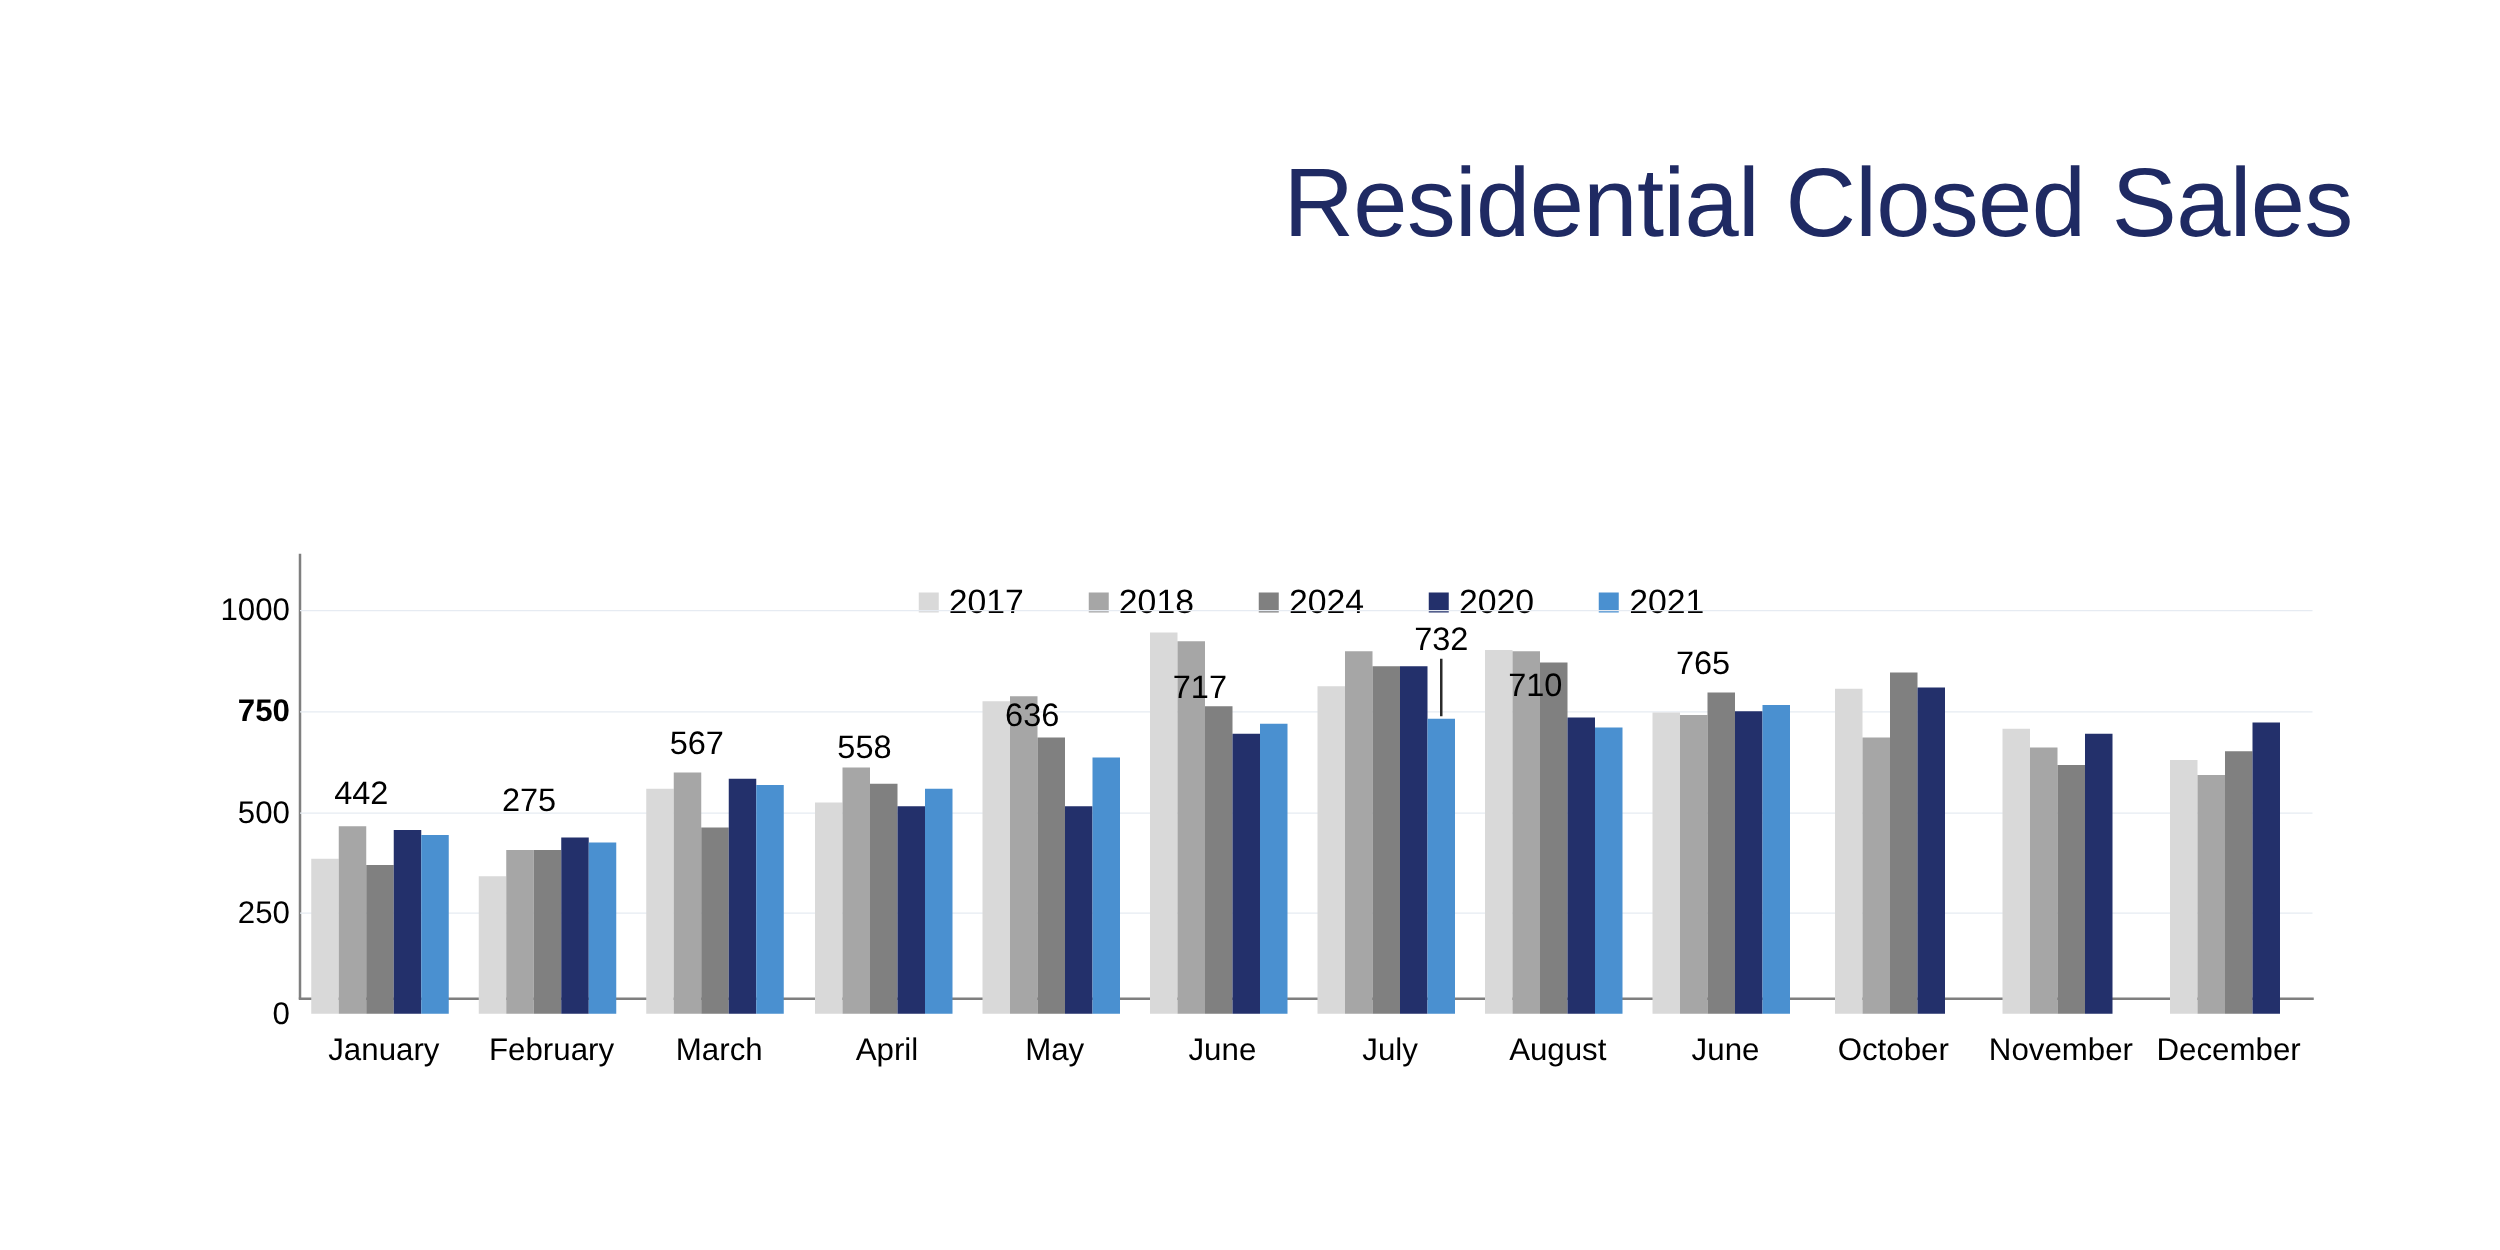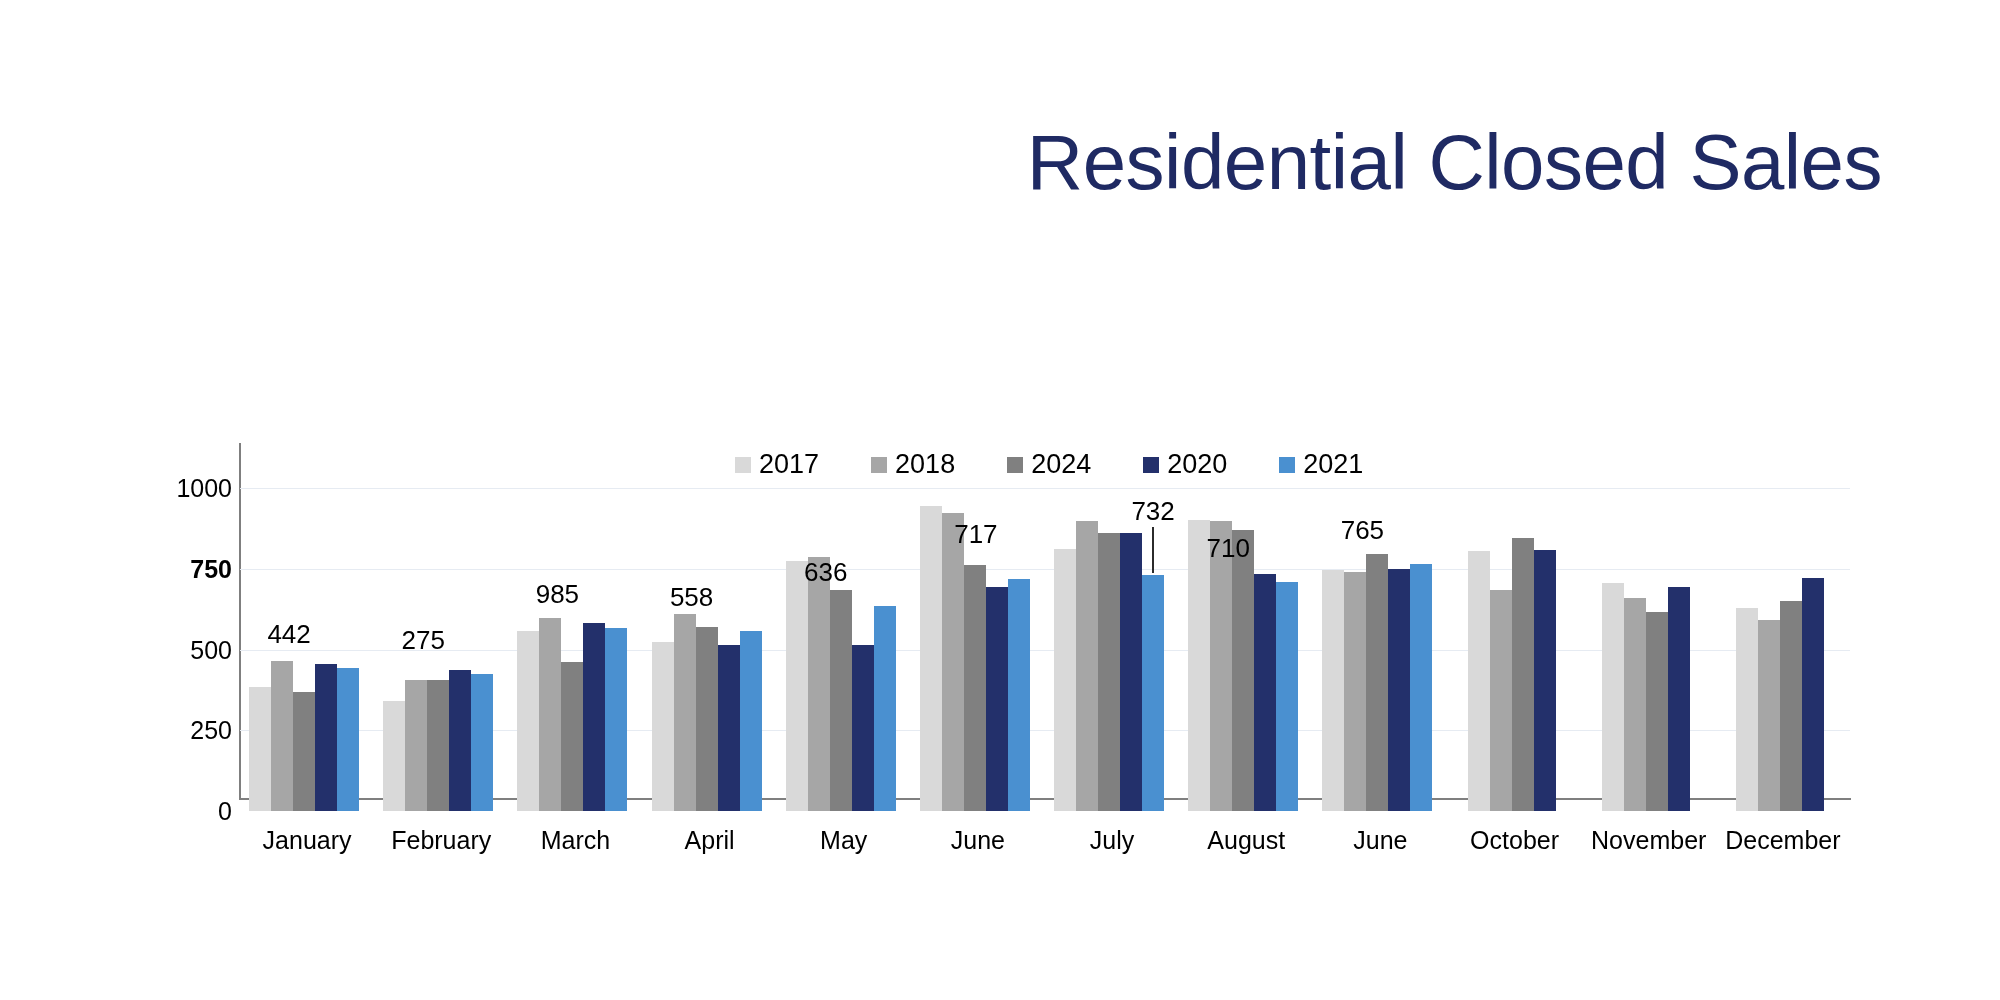--- a/index.html
+++ b/index.html
@@ -158,21 +158,21 @@
   .leader {
     position: absolute;
     width: 2px;
     background: #2b2b2b;
   }
 
   
   #legend {
     position: absolute;
     left: 735px;
-    top: 451px;
+    top: 468px;
     display: flex;
     align-items: flex-end;
     gap: 52px;
   }
   .legend-item {
     display: flex;
     align-items: center;
     gap: 8px;
   }
   .legend-swatch {
@@ -346,24 +346,24 @@
           <div class="bars" style="left: 20.0833px; width: 88px;">
             <div class="bar y2017" title="December 2017: 630" style="height: 203.49px; background: rgb(217, 217, 217);"></div>
             <div class="bar y2018" title="December 2018: 592" style="height: 191.216px; background: rgb(166, 166, 166);"></div>
             <div class="bar y2019" title="December 2019: 650" style="height: 209.95px; background: rgb(128, 128, 128);"></div>
             <div class="bar y2020" title="December 2020: 722" style="height: 233.206px; background: rgb(35, 48, 107);"></div>
           </div>
         </div>
         <div class="x-tick-label" style="left: 1475.83px; width: 134.167px;">December</div>
         <div class="data-label" style="width: 80px; left: 9.08333px; top: 177.234px;">442</div>
         <div class="data-label" style="width: 80px; left: 143.25px; top: 183.048px;">275</div>
-        <div class="data-label" style="width: 80px; left: 277.417px; top: 136.859px;">985</div>
+        <div class="data-label" style="width: 80px; left: 277.417px; top: 136.859px;">567</div>
         <div class="data-label" style="width: 80px; left: 411.583px; top: 139.766px;">558</div>
         <div class="data-label" style="width: 80px; left: 545.75px; top: 114.572px;">636</div>
-        <div class="data-label" style="width: 80px; left: 679.917px; top: 77px; padding-left: 16px;">717</div>
+        <div class="data-label" style="width: 80px; left: 679.917px; top: 92px;">717</div>
         <div class="data-label" style="width: 80px; left: 873.083px; top: 53.564px;">732</div>
         <div class="leader" style="left: 912.083px; top: 83.564px; height: 46px;"></div>
         <div class="data-label" style="width: 80px; left: 948.25px; top: 90.67px;">710</div>
         <div class="data-label" style="width: 80px; left: 1082.42px; top: 72.905px;">765</div>
       </div>
   </div>
 
 </div>
 
 </body></html>

